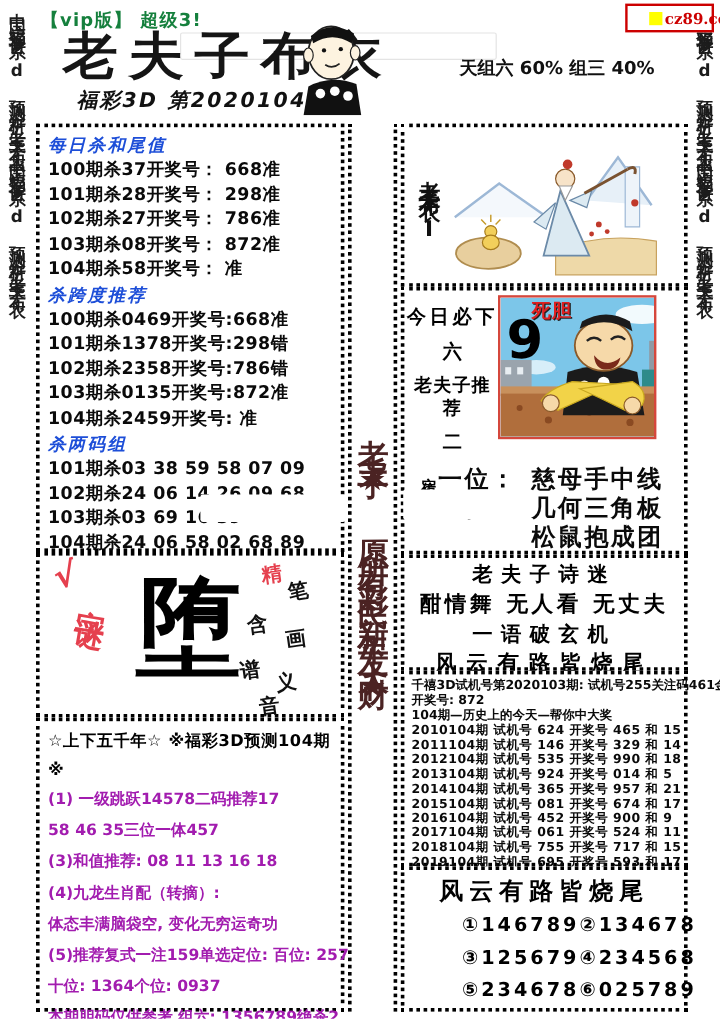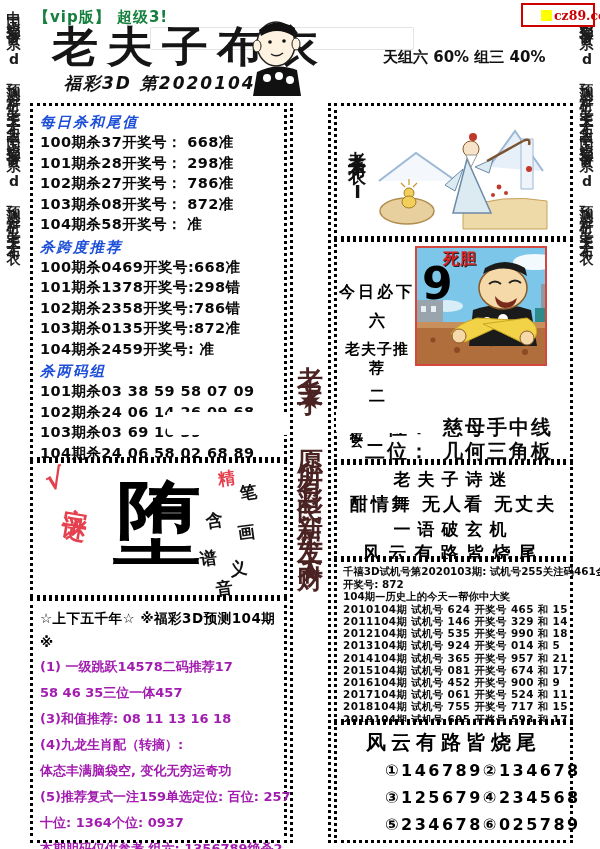--- a/index.html
+++ b/index.html
@@ -51,21 +51,21 @@
   .side-chars span:nth-child(7){ left:18px; top:108px; }
 
   .notes-title { font-size:13.5px; font-weight:bold; line-height:24px; letter-spacing:.5px; }
   .nrow { font-size:13px; font-weight:bold; line-height:26px; color:#a21caf; white-space:nowrap; }
 
   .banner-text { writing-mode:vertical-rl; text-orientation:upright; color:#4b2323; font-weight:900; font-size:26px; letter-spacing:13px; line-height:36px; }
 
   .series-title { writing-mode:vertical-rl; text-orientation:upright; font-size:18px; font-weight:900; letter-spacing:4px; color:#111; margin:0 2px 0 6px; }
 
   .today-row { display:flex; }
-  .today-col { width:76px; text-align:center; padding-top:8px;margin-top:28px; }
+  .today-col { width:76px; text-align:center; padding-top:8px; }
   .today-col .t1 { font-size:16px; font-weight:bold; letter-spacing:3px; }
   .today-col .t2 { font-size:16px; font-weight:bold; margin:8px 0; }
   .today-col .t3 { font-size:15px; font-weight:bold; letter-spacing:1px; margin-top:6px; }
   .today-col .t4 { font-size:16px; font-weight:bold; margin-top:8px; }
   .dead-img { position:relative; width:132px; height:120px; border:2px solid #d5473c; overflow:hidden; }
   .dead-label { position:absolute; left:26px; top:1px; color:#e02020; font-size:16px; font-weight:900; letter-spacing:1px; text-shadow:1px 1px 0 #222; }
   .dead-num { position:absolute; left:5px; top:14px; color:#000; font-size:44px; font-weight:900; line-height:1; }
   .pos-block { display:flex; margin-top:8px; }
   .pos-side { writing-mode:vertical-rl; text-orientation:upright; font-size:13px; font-weight:bold; width:22px; letter-spacing:4px; margin-left:4px; }
   .pos-rows { flex:1; }

